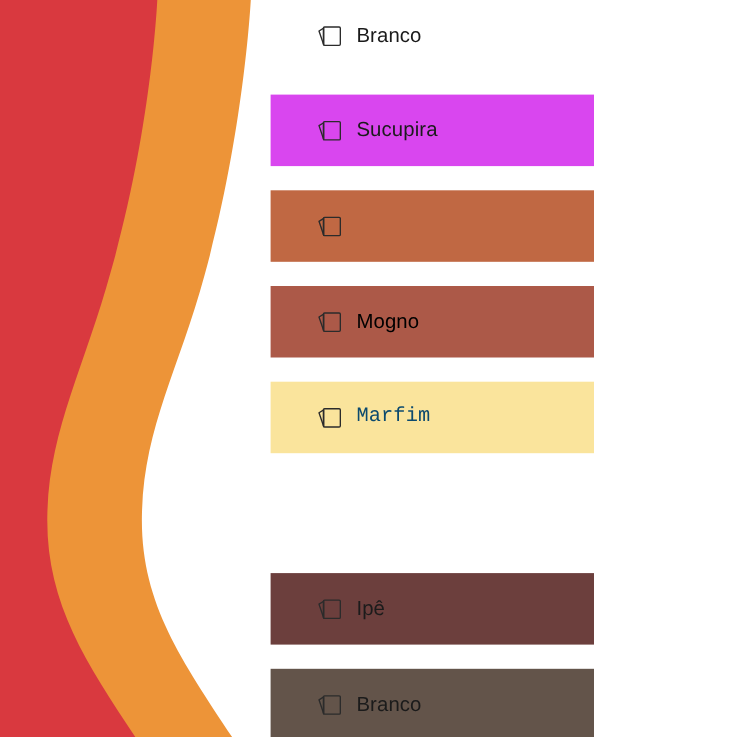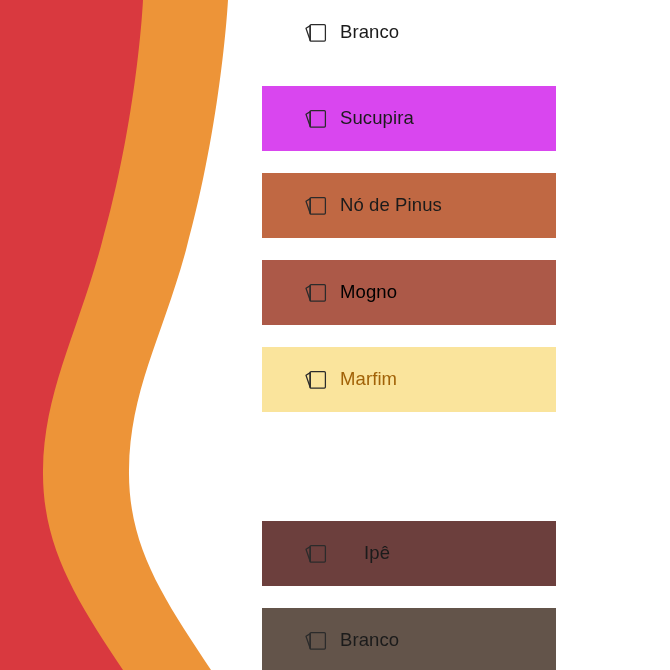--- a/index.html
+++ b/index.html
@@ -31,21 +31,21 @@
     left: 0;
     top: 0;
     width: 250px;
     height: 670px;
     pointer-events: none;
   }
 
   
   #swatch-list {
     position: absolute;
-    left: 16px;
+    left: 0;
     top: 0;
     width: 540px;
     height: 670px;
   }
 
   .swatch-row {
     position: absolute;
     left: 246px;
     right: 0;
     height: 65px;
@@ -116,41 +116,40 @@
     </svg>
     <span class="swatch-label" style="color: rgb(27, 27, 27);">Sucupira</span>
   </div>
       <div class="swatch-row" style="top: 173px; background: rgb(192, 104, 67);">
     <svg class="swatch-icon" viewBox="0 0 26 26">
 
       <path d="M6.3,5.6 L2.0,8.2 L6.3,20.8 Z" fill="none" stroke="#2b2b2b" stroke-width="1.25" stroke-linejoin="round"></path>
 
       <rect x="6.0" y="4.6" width="15.4" height="16.6" rx="1.1" fill="none" stroke="#2b2b2b" stroke-width="1.25"></rect>
     </svg>
-    <span class="swatch-label" style="color: rgb(27, 27, 27);">Nó de Pinus</span>
   </div>
       <div class="swatch-row" style="top: 260px; background: rgb(172, 89, 72);">
     <svg class="swatch-icon" viewBox="0 0 26 26">
 
       <path d="M6.3,5.6 L2.0,8.2 L6.3,20.8 Z" fill="none" stroke="#2b2b2b" stroke-width="1.25" stroke-linejoin="round"></path>
 
       <rect x="6.0" y="4.6" width="15.4" height="16.6" rx="1.1" fill="none" stroke="#2b2b2b" stroke-width="1.25"></rect>
     </svg>
     <span class="swatch-label" style="color: #000000;">Mogno</span>
   </div>
       <div class="swatch-row" style="top: 347px; background: rgb(250, 228, 156);">
     <svg class="swatch-icon" viewBox="0 0 26 26">
 
       <path d="M6.3,5.6 L2.0,8.2 L6.3,20.8 Z" fill="none" stroke="#2b2b2b" stroke-width="1.25" stroke-linejoin="round"></path>
 
       <rect x="6.0" y="4.6" width="15.4" height="16.6" rx="1.1" fill="none" stroke="#2b2b2b" stroke-width="1.25"></rect>
     </svg>
-    <span class="swatch-label" style="color: #a16207;">Marfim</span>
+    <span class="swatch-label" style="color: #0c4a6e; font-family: Liberation Mono, monospace;">Marfim</span>
   </div>
-      <div class="swatch-row" style="top: 521px; background: rgb(108, 63, 61); gap: 24px;">
+      <div class="swatch-row" style="top: 521px; background: rgb(108, 63, 61);">
     <svg class="swatch-icon" viewBox="0 0 26 26">
 
       <path d="M6.3,5.6 L2.0,8.2 L6.3,20.8 Z" fill="none" stroke="#2b2b2b" stroke-width="1.25" stroke-linejoin="round"></path>
 
       <rect x="6.0" y="4.6" width="15.4" height="16.6" rx="1.1" fill="none" stroke="#2b2b2b" stroke-width="1.25"></rect>
     </svg>
     <span class="swatch-label" style="color: rgb(27, 27, 27);">Ipê</span>
   </div>
       <div class="swatch-row" style="top: 608px; background: rgb(99, 84, 74);">
     <svg class="swatch-icon" viewBox="0 0 26 26">

